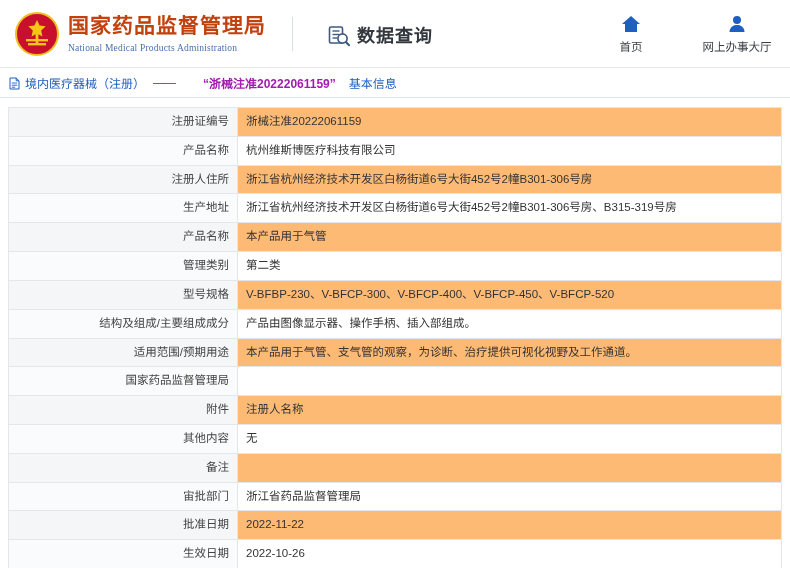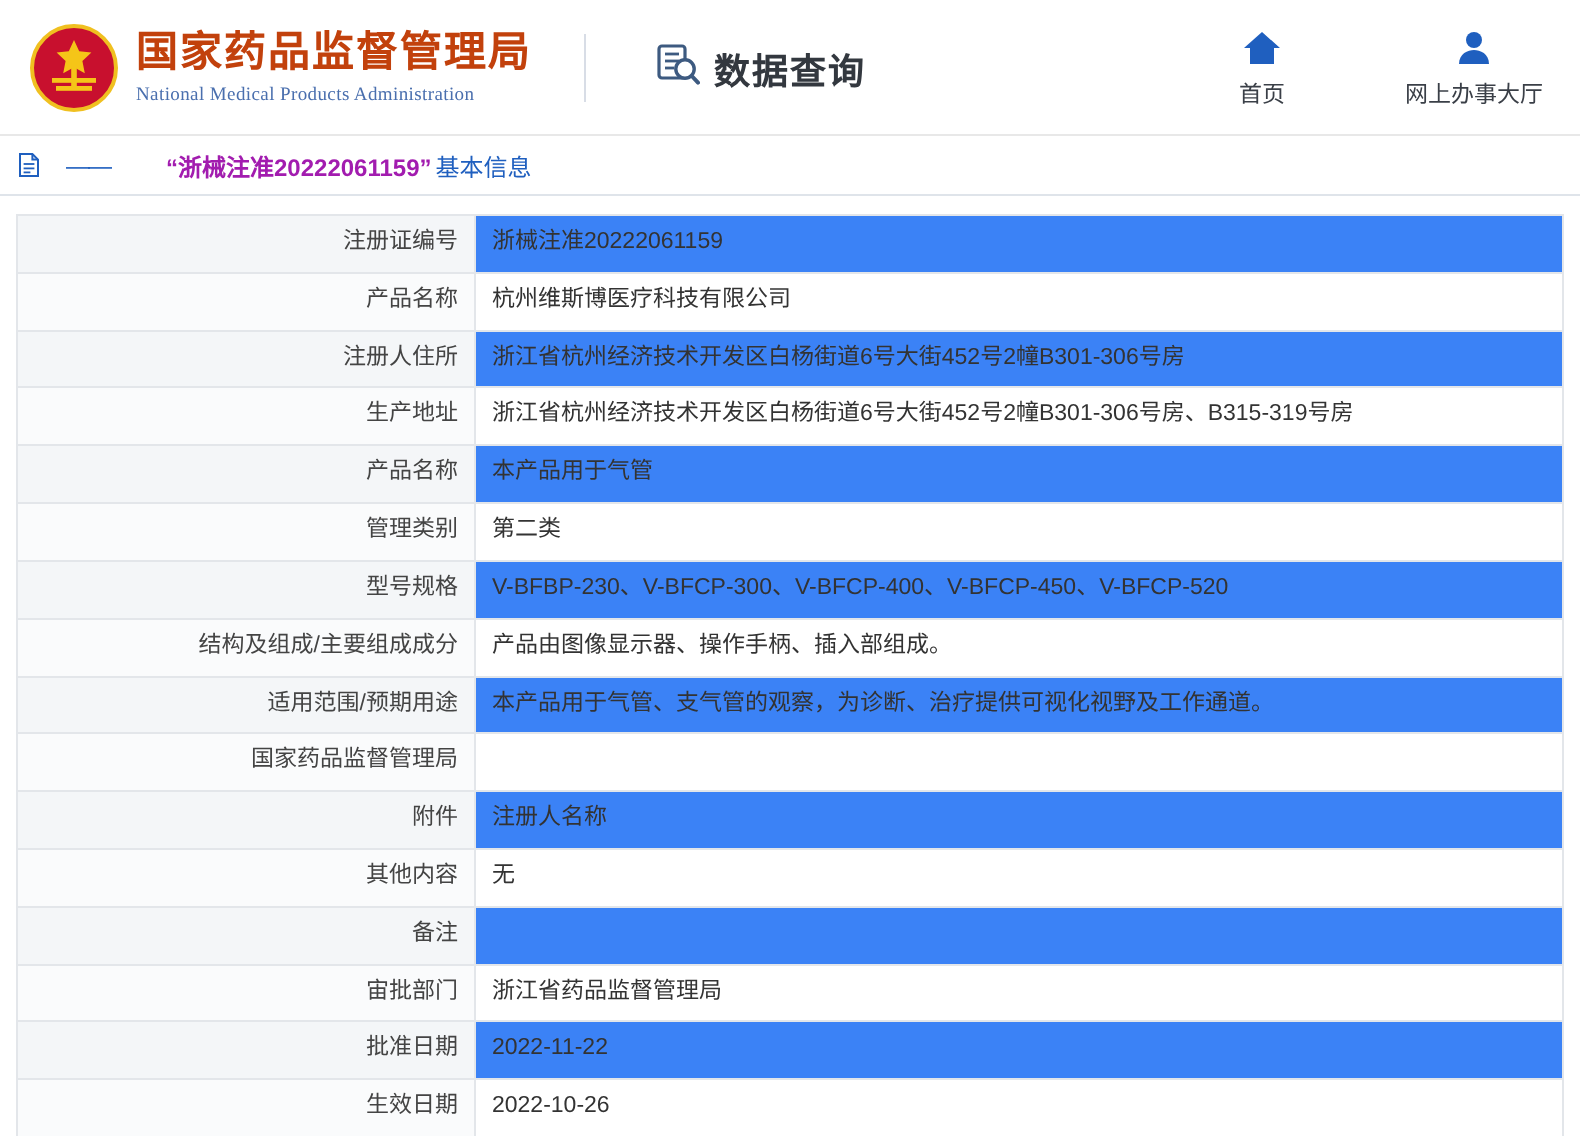--- a/index.html
+++ b/index.html
@@ -54,21 +54,21 @@
   }
   .divider-v {
     width: 1px;
     height: 34px;
     background: #d8dde6;
     margin: 0 20px 0 26px;
     flex: 0 0 auto;
   }
   .sys-name {
     display: flex;
-    align-items: flex-start;
+    align-items: flex-end;
     flex: 0 0 auto;
     padding-left: 15px;
   }
   .sys-icon {
     width: 22px;
     height: 22px;
     margin-right: 7px;
     flex: 0 0 auto;
   }
   .sys-text {
@@ -130,21 +130,21 @@
   }
   .crumb-sub {
     font-size: 12px;
     color: #a21caf;
     font-weight: bold;
     margin-left: 20px;
   }
   .crumb-tail {
     font-size: 12px;
     color: #1f5fbf;
-    margin-left: 2px;
+    margin-left: 13px;
   }
 
   
   .table-wrap {
     padding: 9px 8px 0 8px;
     box-sizing: border-box;
   }
   table.info {
     width: 774px;
     border-collapse: collapse;
@@ -164,21 +164,21 @@
     background: #fafbfc;
     white-space: nowrap;
     padding-right: 10px;
   }
   td.val {
     color: #333;
     background: #ffffff;
     word-break: break-all;
   }
   tr.alt td.lbl { background: #f4f6f8; }
-  tr.alt td.val { background: #3b82f6; }
+  tr.alt td.val { background: #fdba74; }
   td.val.empty { height: 13px; }
 </style>
 </head>
 <body>
 
 <div class="header">
 
   <span class="emblem">
     <svg viewBox="0 0 46 46" width="46" height="46" aria-hidden="true">
       <circle cx="23" cy="23" r="21" fill="#c8102e" stroke="#f0c020" stroke-width="2"></circle>
@@ -236,20 +236,21 @@
 <div class="titlebar">
   <span class="titlebar-icon">
     <svg viewBox="0 0 13 13" width="13" height="13" aria-hidden="true">
       <path d="M2 1 H8.2 L11 3.8 V12 H2 Z" fill="#ffffff" stroke="#1f5fbf" stroke-width="1"></path>
       <path d="M8.2 1 V3.8 H11" fill="none" stroke="#1f5fbf" stroke-width="1"></path>
       <line x1="3.8" y1="6" x2="9.2" y2="6" stroke="#1f5fbf" stroke-width="0.9"></line>
       <line x1="3.8" y1="8.2" x2="9.2" y2="8.2" stroke="#1f5fbf" stroke-width="0.9"></line>
       <line x1="3.8" y1="10.2" x2="7.2" y2="10.2" stroke="#1f5fbf" stroke-width="0.9"></line>
     </svg>
   </span>
+  <span class="crumb-main">境内医疗器械（注册）</span>
   <span class="crumb-dash">——</span>
   <span class="crumb-sub">“浙械注准20222061159”</span>
   <span class="crumb-tail">基本信息</span>
 </div>
 
 <div class="table-wrap">
   <table class="info">
     <tbody>
       <tr class="alt">
         <td class="lbl">注册证编号</td>

